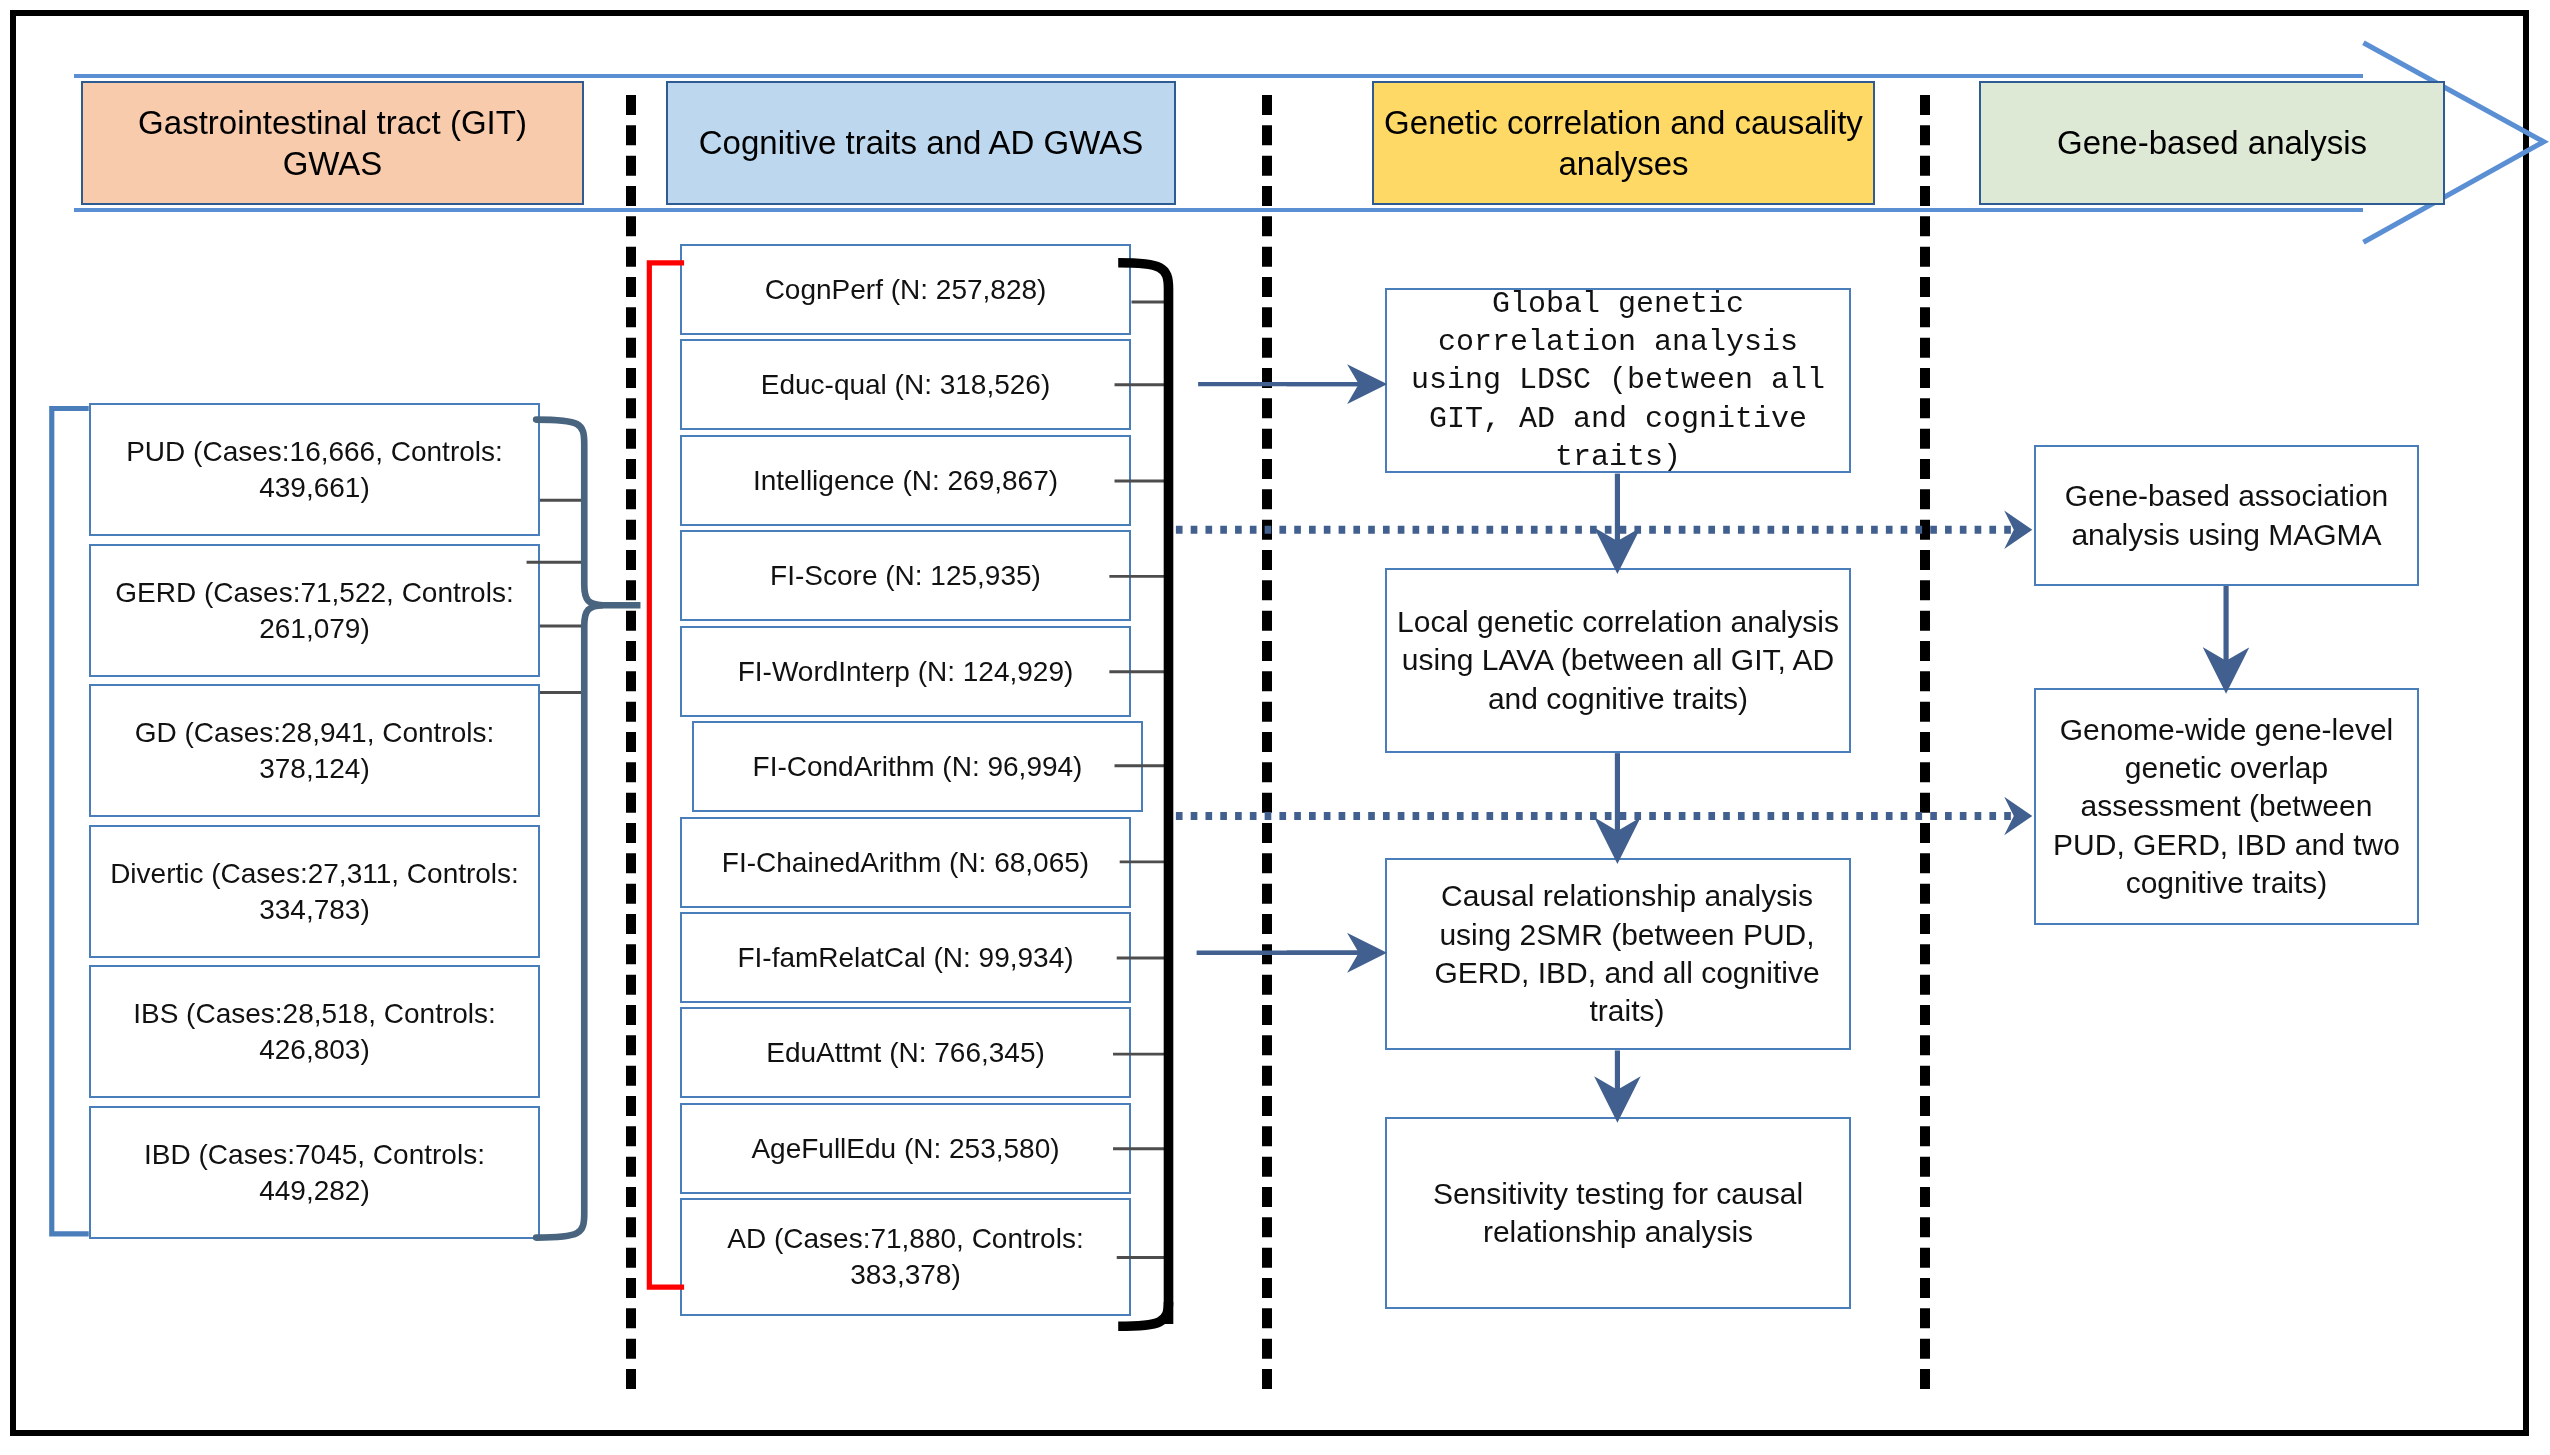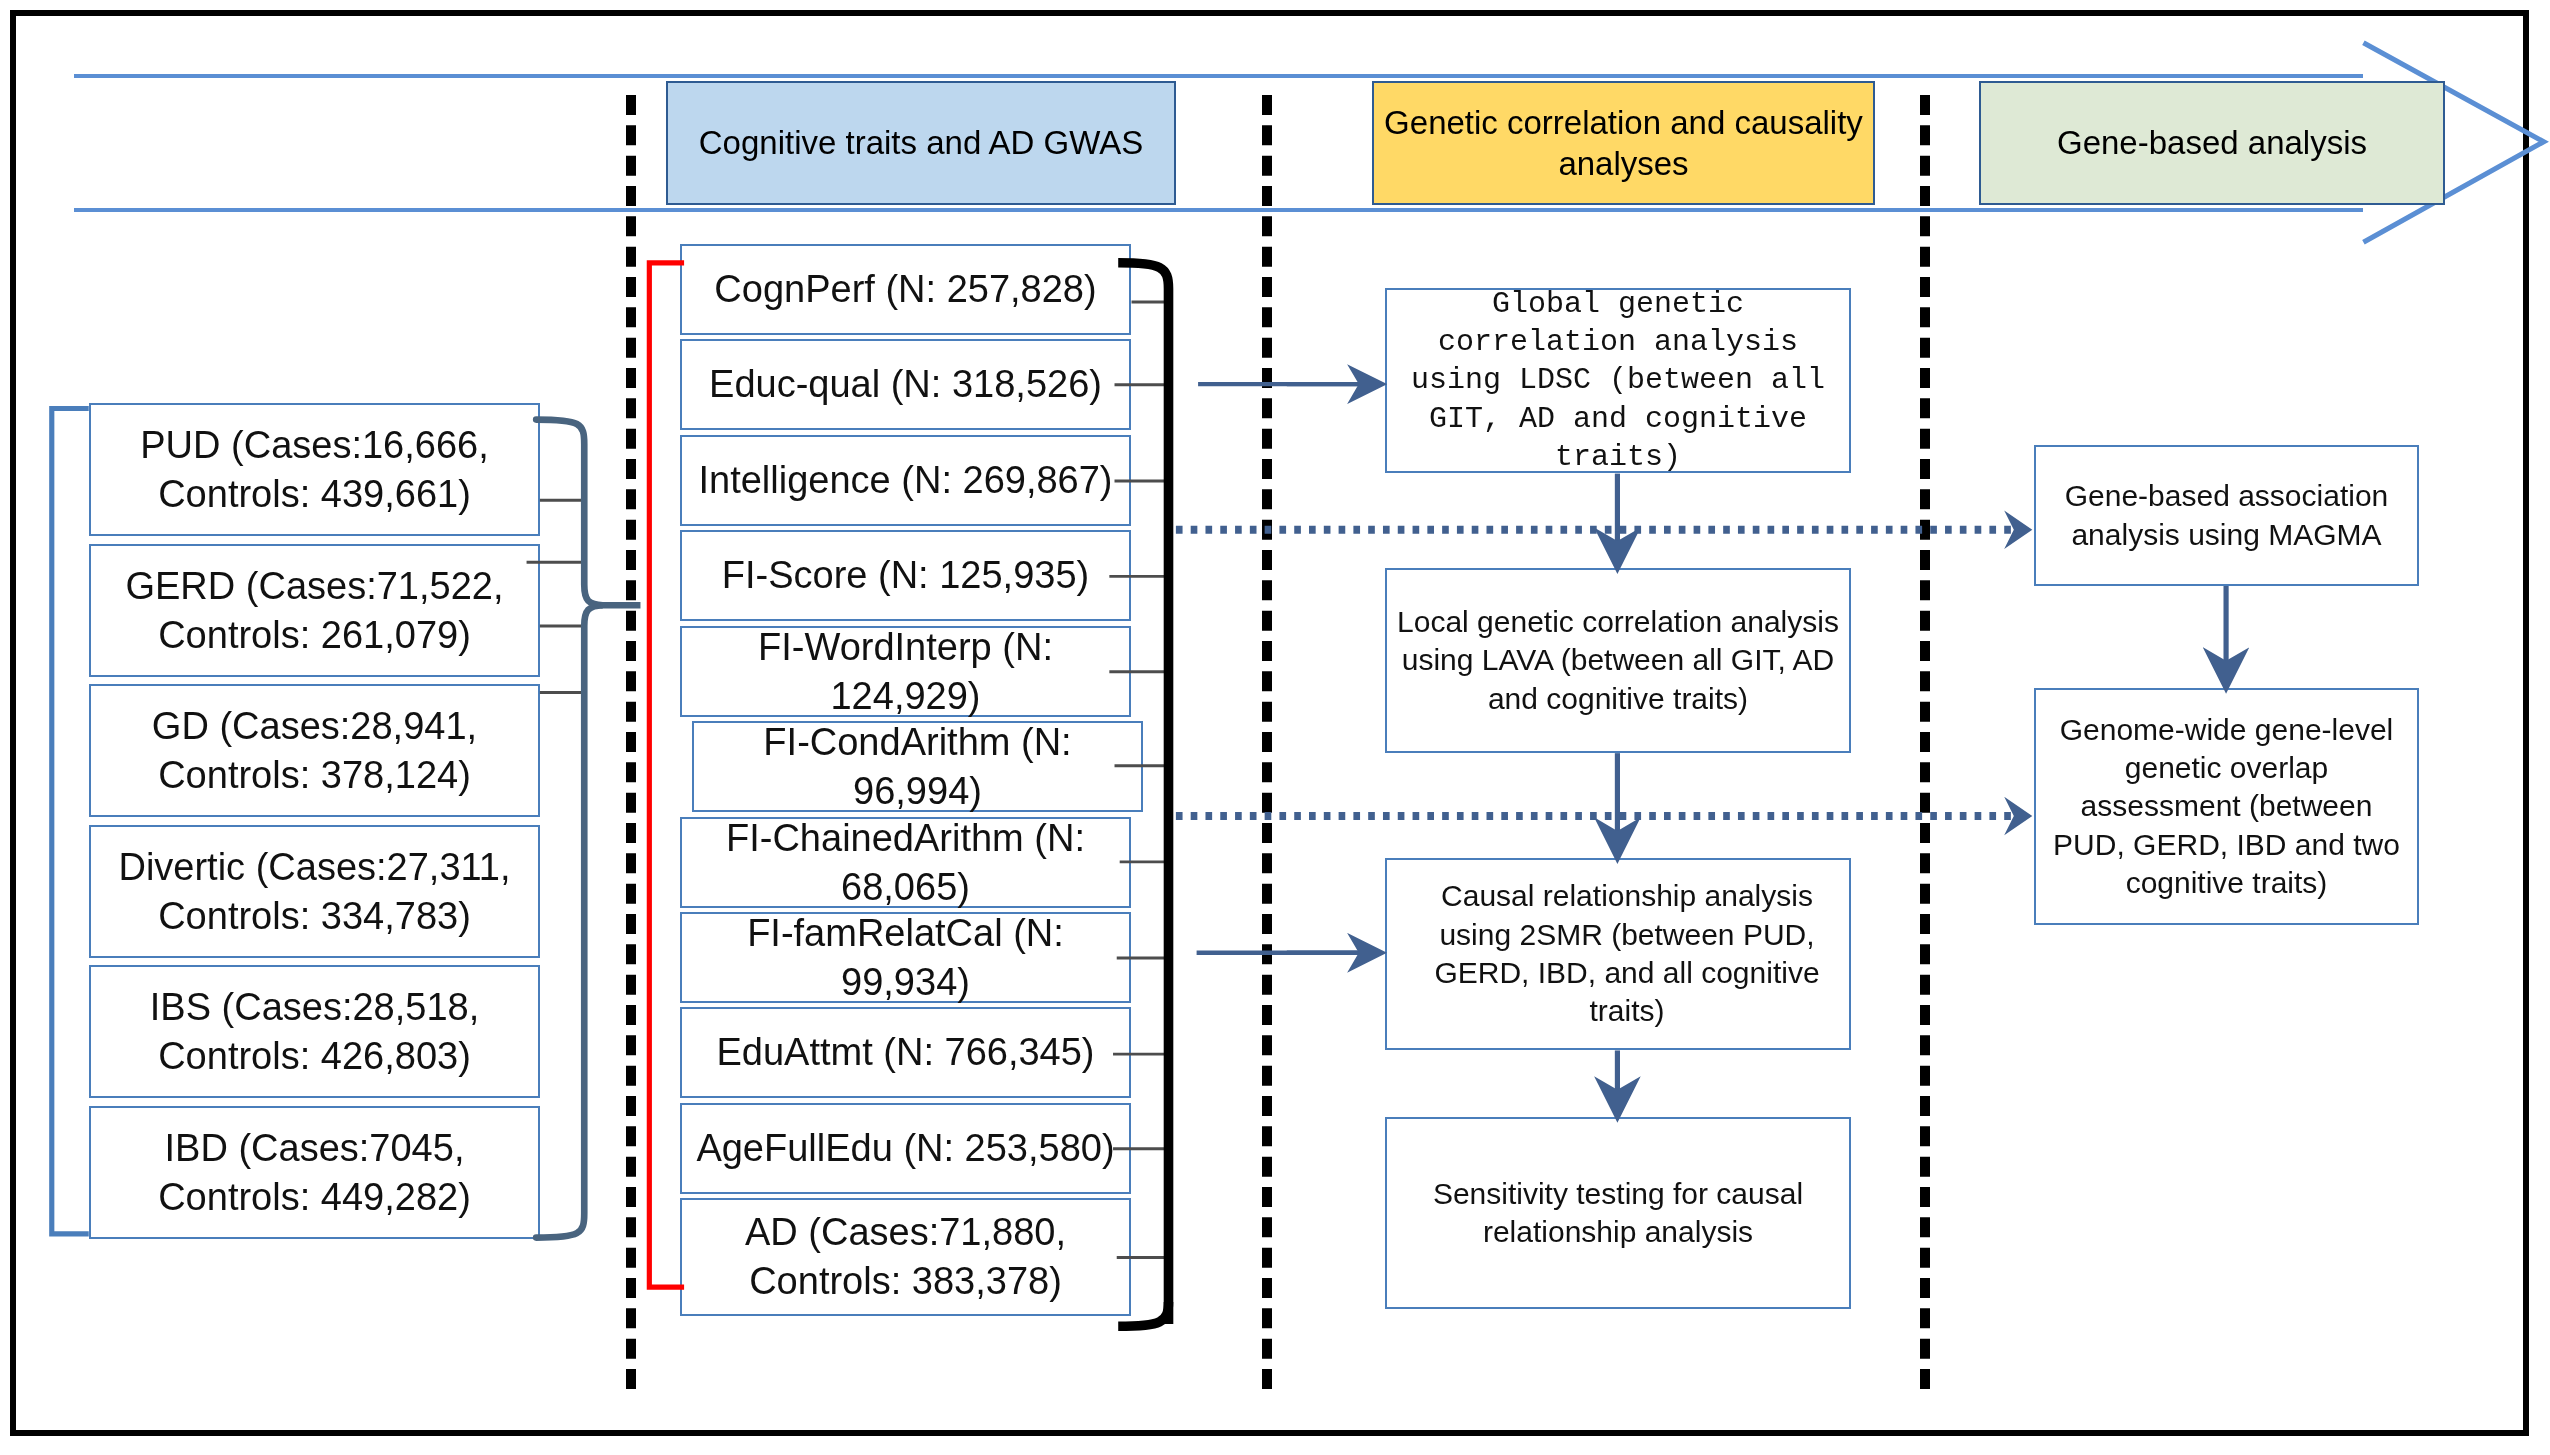--- a/index.html
+++ b/index.html
@@ -57,21 +57,21 @@
 
   
   .box{
     position:absolute;
     border:2.2px solid #4a7ebb;
     box-sizing:border-box;
     background:#ffffff;
     display:flex;align-items:center;justify-content:center;
     text-align:center;
     color:#111;
-    font-size:38px;line-height:1.28;
+    font-size:28px;line-height:1.28;
     padding:3px 9px;
   }
   .box.analysis{font-size:30px;}
 
   
   svg.lines{
     position:absolute;left:0;top:0;width:2550px;height:1456px;
     pointer-events:none;
   }
 </style>
@@ -82,20 +82,23 @@
 
   <div class="outer-frame"></div>
 
   <div class="banner-body"></div>
   <div class="banner-arrow">
     <svg width="192" height="209" viewBox="0 0 260 282">
       <polyline points="6,6 250,140 6,276" fill="none" stroke="#5b8fd4" stroke-width="7"></polyline>
     </svg>
   </div>
 
+  <div class="phase p1">
+    <span>Gastrointestinal tract (GIT) GWAS</span>
+  </div>
   <div class="phase p2">
     <span>Cognitive traits and AD GWAS</span>
   </div>
   <div class="phase p3">
     <span>Genetic correlation and causality analyses</span>
   </div>
   <div class="phase p4">
     <span>Gene-based analysis</span>
   </div>
 

